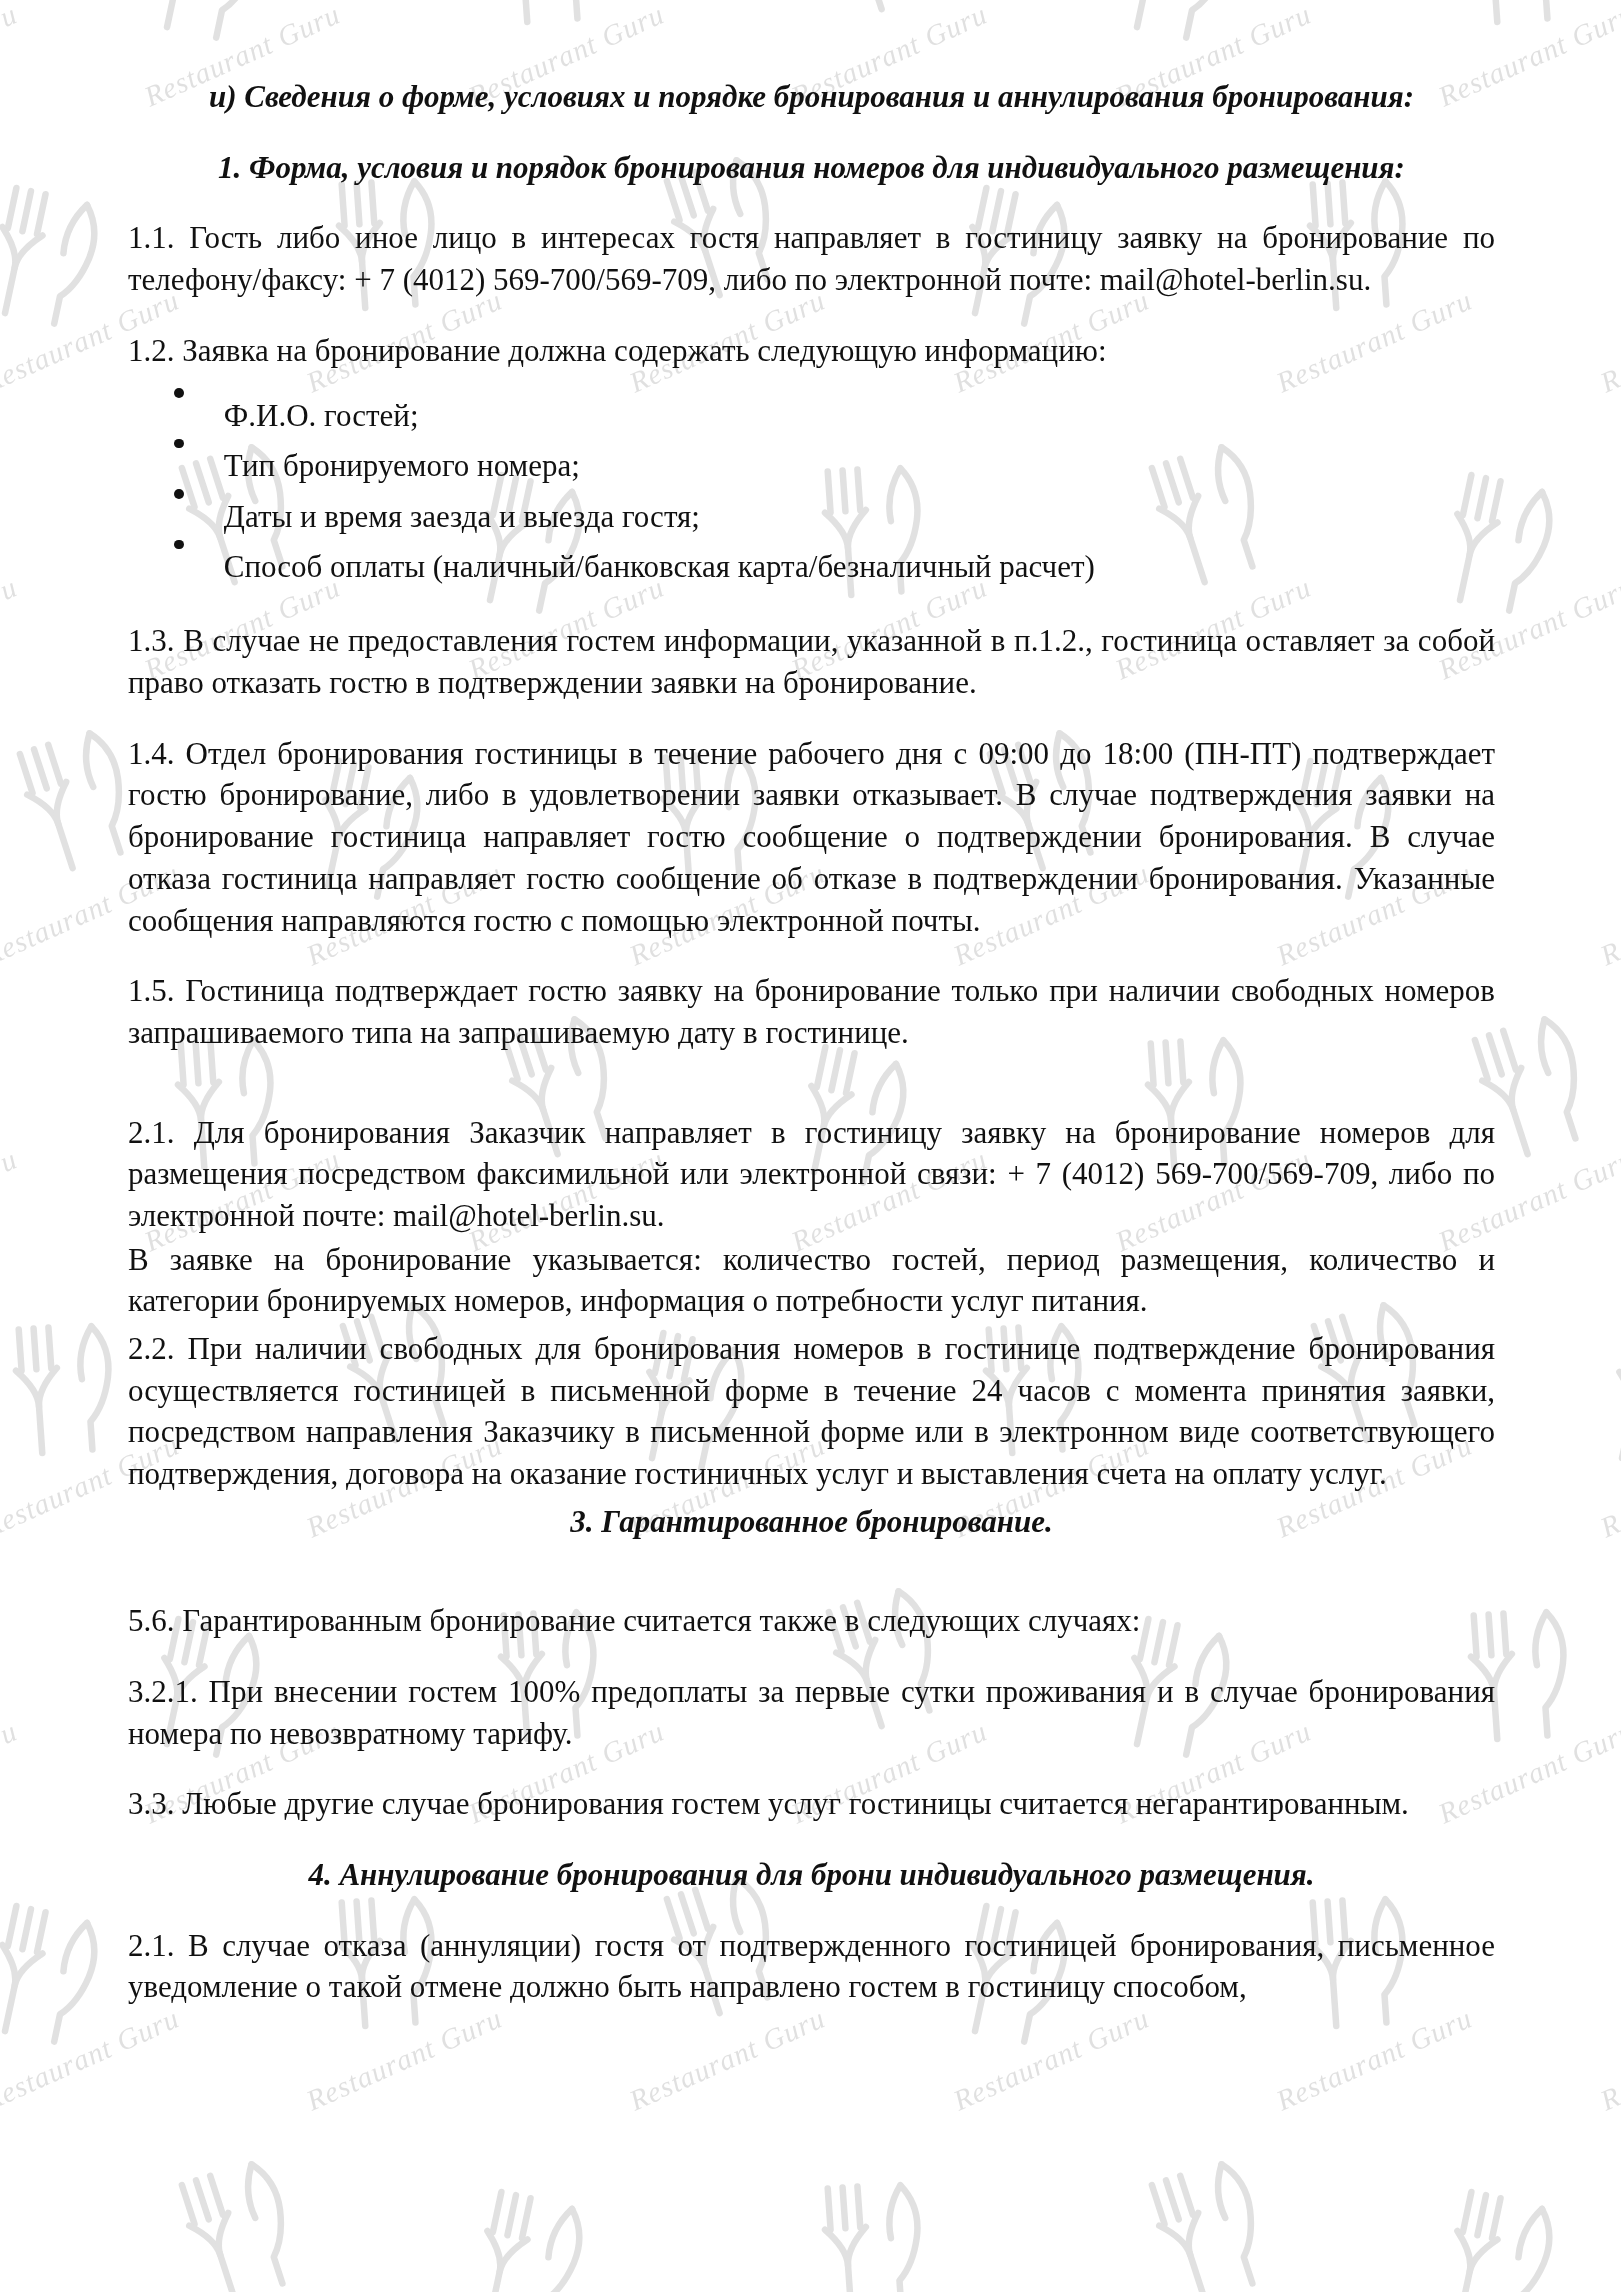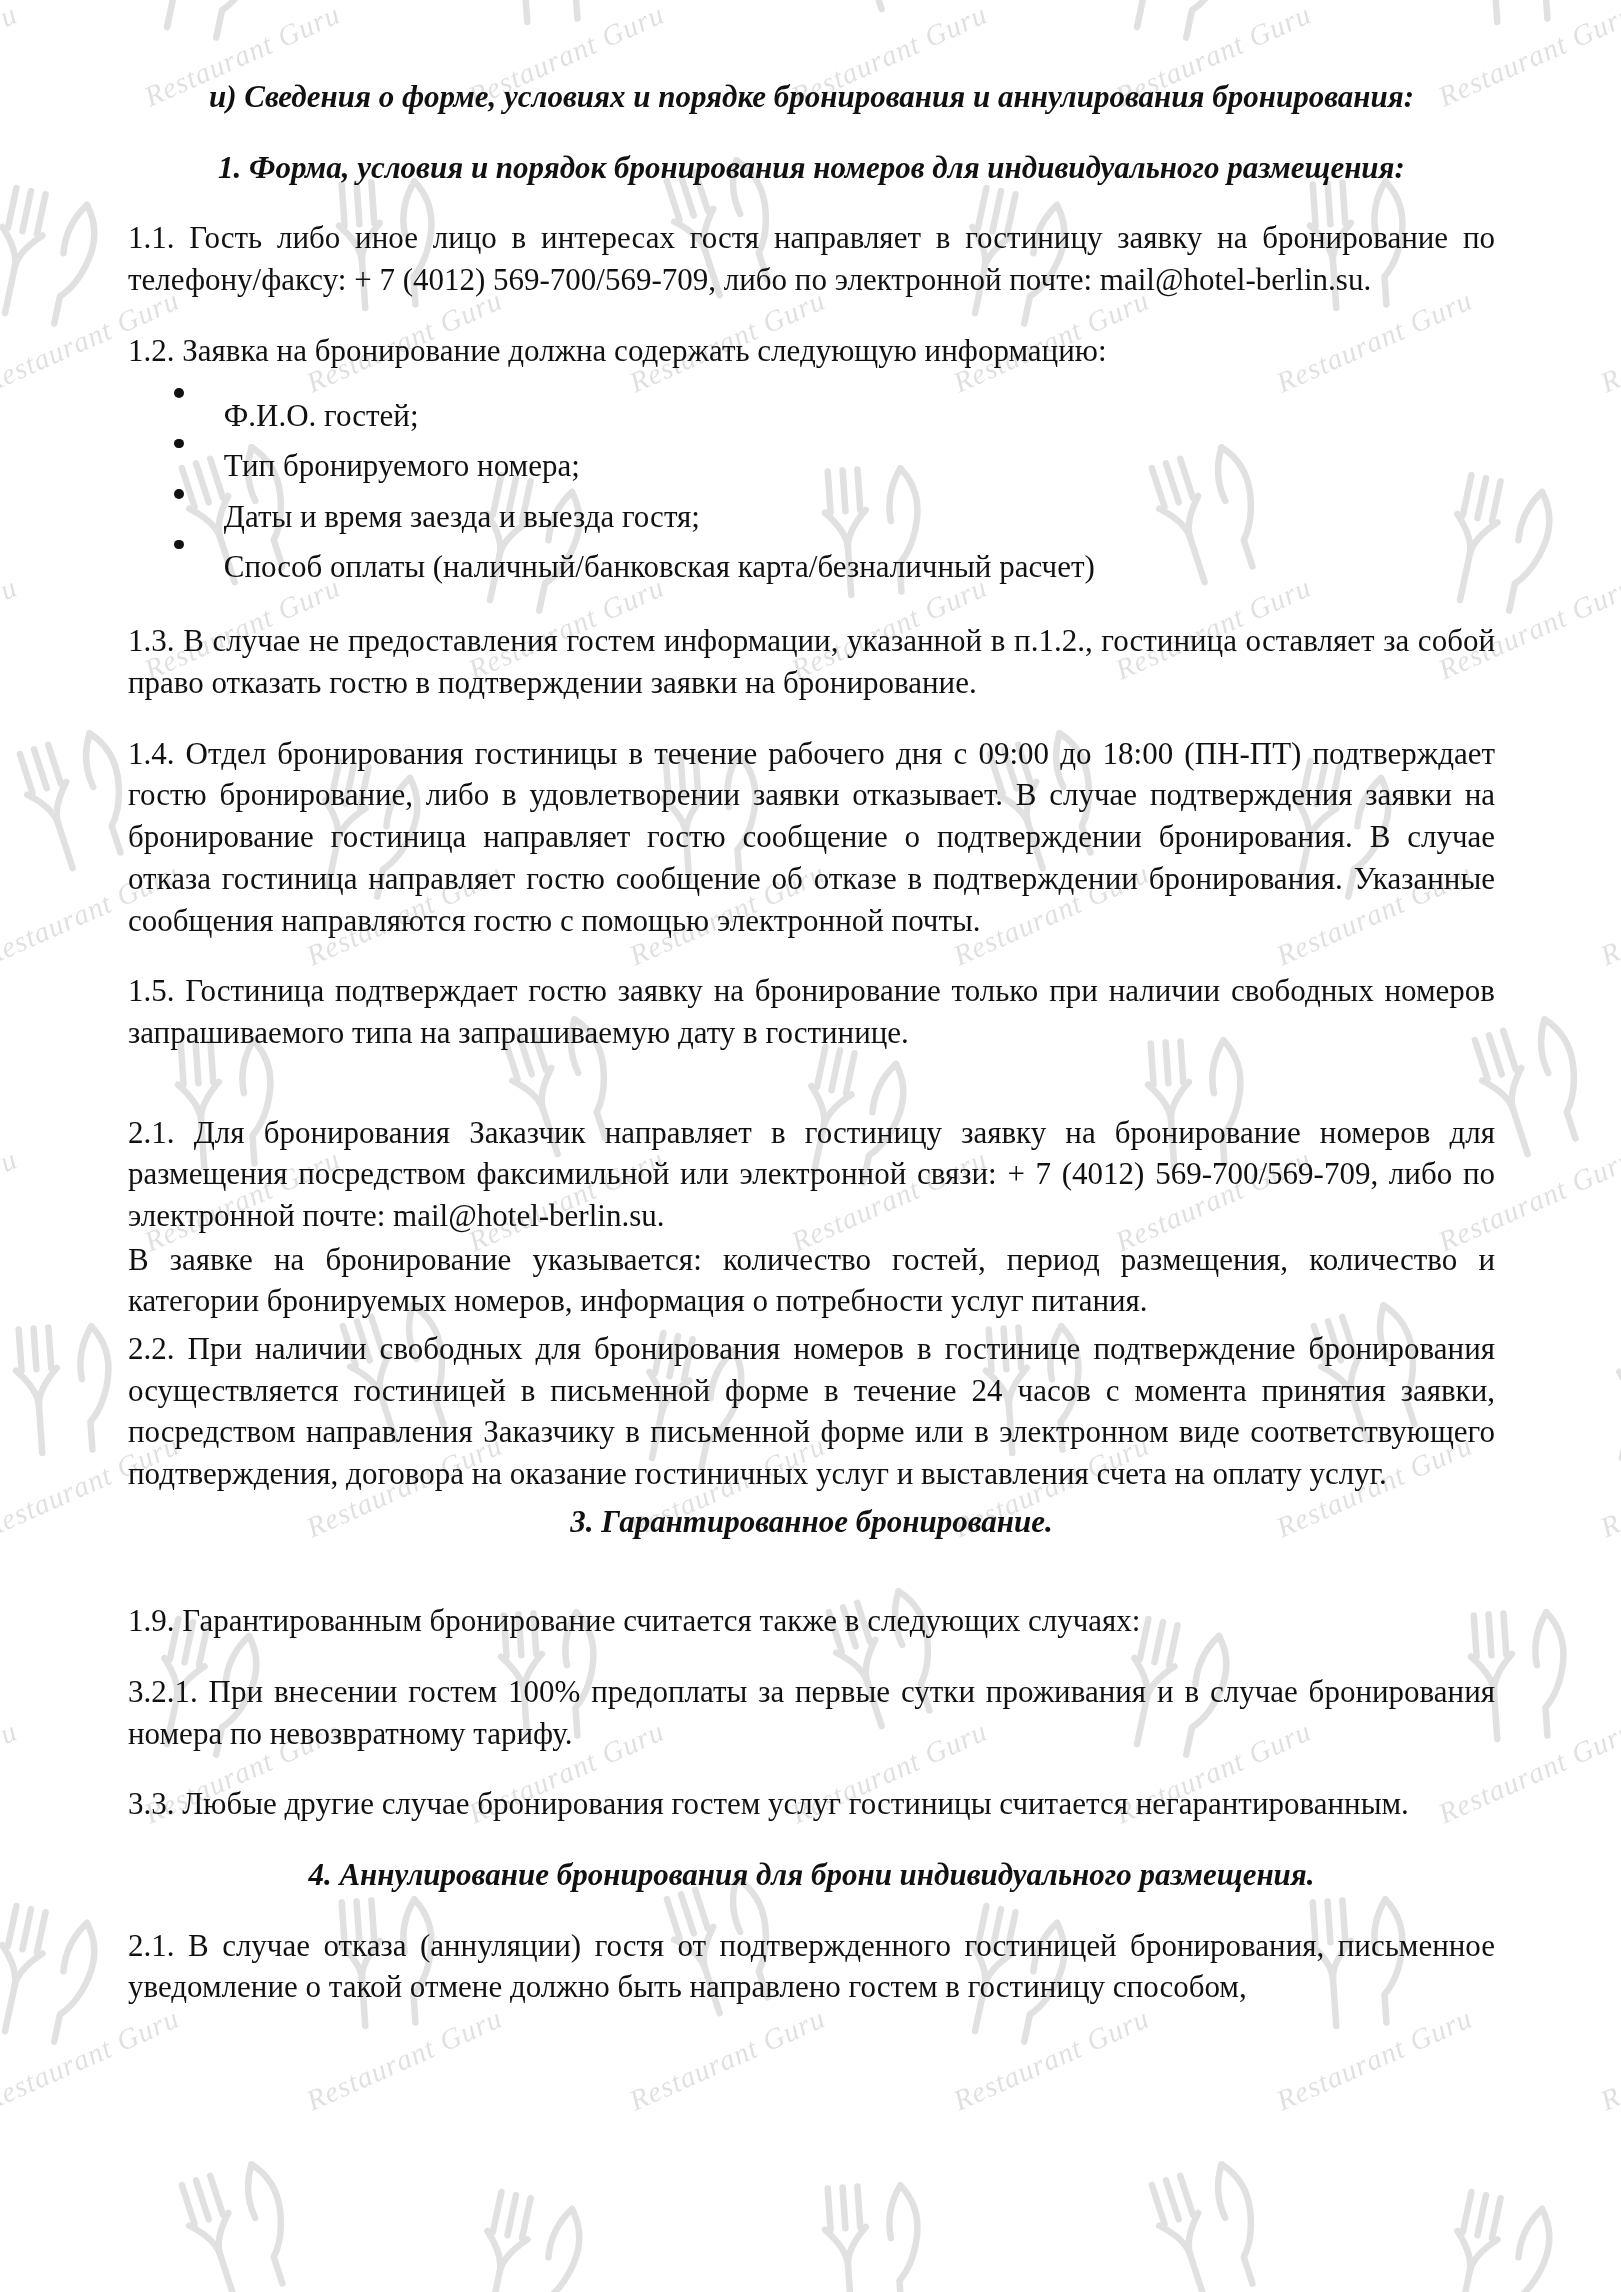--- a/index.html
+++ b/index.html
@@ -723,21 +723,21 @@
     <div class="gap-sm"></div>
 
     <p>2.2. При наличии свободных для бронирования номеров в гостинице подтверждение бронирования осуществляется гостиницей в письменной форме в течение 24 часов с момента принятия заявки, посредством направления Заказчику в письменной форме или в электронном виде соответствующего подтверждения, договора на оказание гостиничных услуг и выставления счета на оплату услуг.</p>
     <div class="gap-sm"></div>
 
     <p class="heading nojust">3. Гарантированное бронирование.</p>
     <div class="gap-lg"></div>
 
     <div class="gap-lg"></div>
 
-    <p>1.9. Гарантированным бронирование считается также в следующих случаях:</p>
+    <p>5.6. Гарантированным бронирование считается также в следующих случаях:</p>
     <div class="gap-lg"></div>
 
     <p>3.2.1. При внесении гостем 100% предоплаты за первые сутки проживания и в случае бронирования номера по невозвратному тарифу.</p>
     <div class="gap-lg"></div>
 
     <p>3.3. Любые другие случае бронирования гостем услуг гостиницы считается негарантированным.</p>
     <div class="gap-lg"></div>
 
     <p class="heading nojust">4. Аннулирование бронирования для брони индивидуального размещения.</p>
     <div class="gap-lg"></div>

